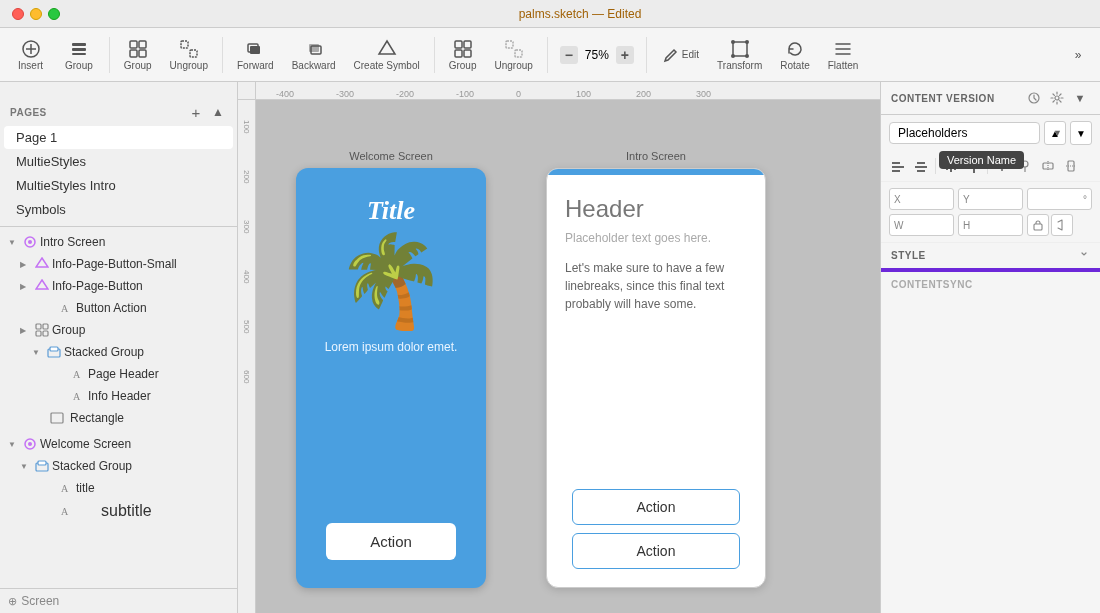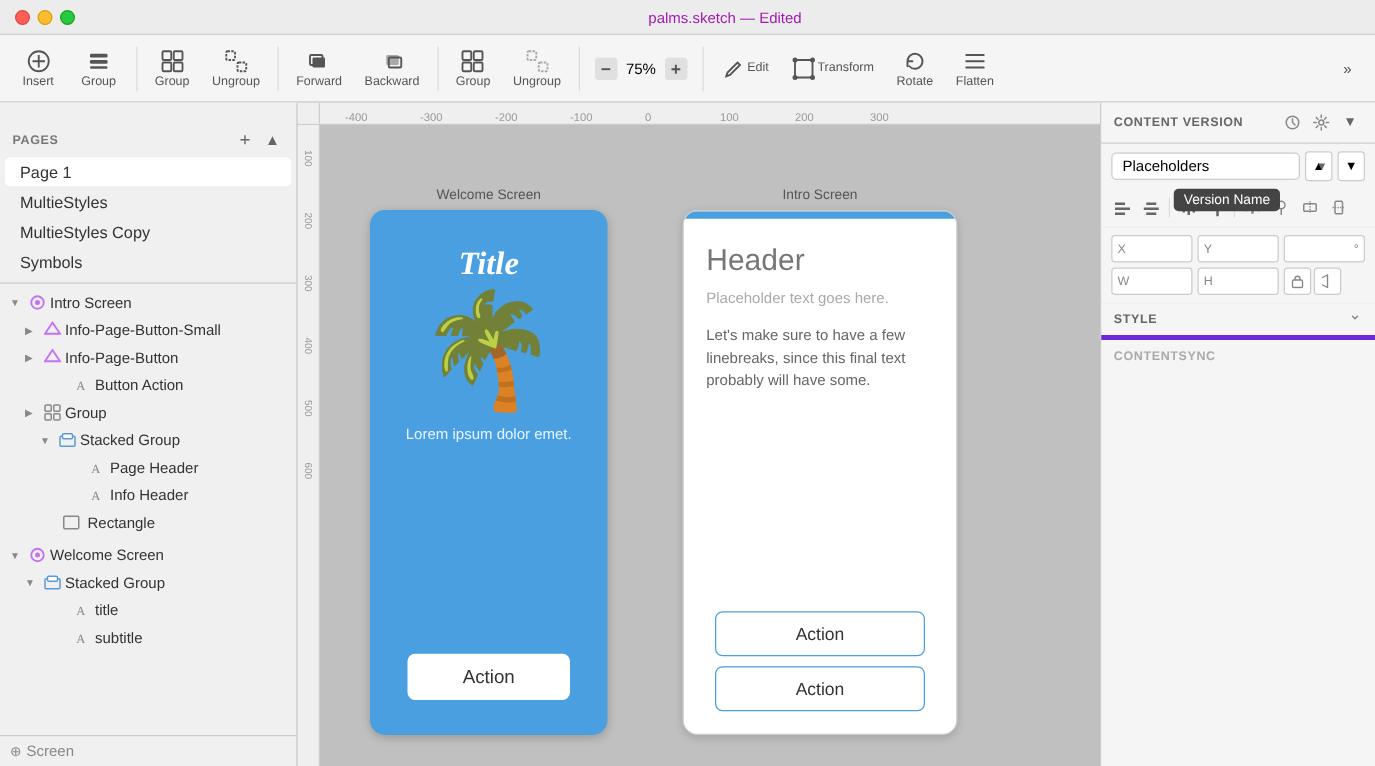--- a/index.html
+++ b/index.html
@@ -7,21 +7,21 @@
   </style>
 </head>
 <body>
 
 <div style="height:28px; background:#ececec; display:flex; align-items:center; padding:0 12px; border-bottom:1px solid #ccc; flex-shrink:0;">
   <div style="display:flex; gap:6px; margin-right:12px;">
     <div style="width:12px; height:12px; border-radius:50%; background:#ff5f57; border:1px solid #e0443e;"></div>
     <div style="width:12px; height:12px; border-radius:50%; background:#febc2e; border:1px solid #d4a000;"></div>
     <div style="width:12px; height:12px; border-radius:50%; background:#28c840; border:1px solid #14a31a;"></div>
   </div>
-  <div style="flex:1; text-align:center; font-size:12px; color:#a21caf;">palms.sketch — Edited</div>
+  <div style="flex:1; text-align:center; font-size:12px; color:#a16207;">palms.sketch — Edited</div>
 </div>
 
 <div style="height:54px; background:#f5f5f5; border-bottom:1px solid #ccc; display:flex; align-items:center; padding:0 8px; gap:2px; flex-shrink:0;">
   <div style="display:flex; flex-direction:column; align-items:center; padding:4px 10px; cursor:pointer; border-radius:5px; min-width:44px; gap:1px;">
     <svg width="20" height="20" viewBox="0 0 20 20" fill="none">
         <circle cx="10" cy="10" r="8" stroke="#555" stroke-width="1.5"></circle>
         <line x1="10" y1="5" x2="10" y2="15" stroke="#555" stroke-width="1.5"></line>
         <line x1="5" y1="10" x2="15" y2="10" stroke="#555" stroke-width="1.5"></line>
       </svg>
     <span style="font-size:10px; color:#555;">Insert</span>
@@ -58,20 +58,26 @@
         <rect x="3" y="5" width="10" height="8" rx="1" stroke="#555" stroke-width="1.5" fill="none"></rect>
       </svg>
     <span style="font-size:10px; color:#555;">Forward</span>
   </div>
   <div style="display:flex; flex-direction:column; align-items:center; padding:4px 8px; cursor:pointer; border-radius:5px; gap:1px;">
     <svg width="20" height="20" viewBox="0 0 20 20" fill="none">
         <rect x="5" y="5" width="10" height="8" rx="1" fill="#aaa"></rect>
         <rect x="7" y="7" width="10" height="8" rx="1" stroke="#555" stroke-width="1.5" fill="none"></rect>
       </svg>
     <span style="font-size:10px; color:#555;">Backward</span>
+  </div>
+  <div style="display:flex; flex-direction:column; align-items:center; padding:4px 8px; cursor:pointer; border-radius:5px; gap:1px;">
+    <svg width="20" height="20" viewBox="0 0 20 20" fill="none">
+        <polygon points="10,2 18,15 2,15" stroke="#555" stroke-width="1.5" fill="none"></polygon>
+      </svg>
+    <span style="font-size:10px; color:#555;">Create Symbol</span>
   </div>
   <div style="width:1px; height:36px; background:#ddd; margin:0 4px;"></div>
   <div style="display:flex; flex-direction:column; align-items:center; padding:4px 8px; cursor:pointer; border-radius:5px; gap:1px;">
     <svg width="20" height="20" viewBox="0 0 20 20" fill="none">
         <rect x="2" y="2" width="7" height="7" rx="1" stroke="#555" stroke-width="1.5"></rect>
         <rect x="11" y="2" width="7" height="7" rx="1" stroke="#555" stroke-width="1.5"></rect>
         <rect x="2" y="11" width="7" height="7" rx="1" stroke="#555" stroke-width="1.5"></rect>
         <rect x="11" y="11" width="7" height="7" rx="1" stroke="#555" stroke-width="1.5"></rect>
       </svg>
     <span style="font-size:10px; color:#555;">Group</span>
@@ -89,21 +95,21 @@
     <span style="font-size:12px; min-width:30px; text-align:center;">75%</span>
     <div style="width:18px; height:18px; background:#e0e0e0; border-radius:3px; display:flex; align-items:center; justify-content:center; cursor:pointer; font-size:14px; font-weight:bold; color:#555;">+</div>
   </div>
   <div style="width:1px; height:36px; background:#ddd; margin:0 4px;"></div>
   <div style="display:flex; flex-direction:row; align-items:center; padding:4px 8px; cursor:pointer; border-radius:5px; gap:1px;">
     <svg width="20" height="20" viewBox="0 0 20 20" fill="none">
         <path d="M4 16l3-1 8-8-2-2-8 8-1 3z" stroke="#555" stroke-width="1.5" fill="none"></path>
       </svg>
     <span style="font-size:10px; color:#555;">Edit</span>
   </div>
-  <div style="display:flex; flex-direction:row; align-items:center; padding:4px 8px; cursor:pointer; border-radius:5px; gap:1px;">
+  <div style="display:flex; flex-direction:column; align-items:center; padding:4px 8px; cursor:pointer; border-radius:5px; gap:1px;">
     <svg width="20" height="20" viewBox="0 0 20 20" fill="none">
         <rect x="3" y="3" width="14" height="14" rx="1" stroke="#555" stroke-width="1.5"></rect>
         <circle cx="3" cy="3" r="2" fill="#555"></circle>
         <circle cx="17" cy="3" r="2" fill="#555"></circle>
         <circle cx="3" cy="17" r="2" fill="#555"></circle>
         <circle cx="17" cy="17" r="2" fill="#555"></circle>
       </svg>
     <span style="font-size:10px; color:#555;">Transform</span>
   </div>
   <div style="display:flex; flex-direction:column; align-items:center; padding:4px 8px; cursor:pointer; border-radius:5px; gap:1px;">
@@ -135,21 +141,21 @@
           <div style="width:18px; height:18px; display:flex; align-items:center; justify-content:center; cursor:pointer; font-size:12px; color:#666; border-radius:3px;">▲</div>
         </div>
       </div>
       <div style="padding:4px 12px; cursor:pointer; font-size:13px; color:#333; border-radius:4px; margin:1px 4px; background:#fff;">
         <span>Page 1</span>
       </div>
       <div style="padding:4px 12px; cursor:pointer; font-size:13px; color:#333; border-radius:4px; margin:1px 4px;">
         <span>MultieStyles</span>
       </div>
       <div style="padding:4px 12px; cursor:pointer; font-size:13px; color:#333; border-radius:4px; margin:1px 4px;">
-        <span>MultieStyles Copy</span>
+        <span>MultieStyles Intro</span>
       </div>
       <div style="padding:4px 12px; cursor:pointer; font-size:13px; color:#333; border-radius:4px; margin:1px 4px;">
         <span>Symbols</span>
       </div>
     </div>
 
     <div style="flex:1; overflow-y:auto; padding:4px 0;">
 
       <div style="display:flex; align-items:center; padding:3px 6px; cursor:pointer; border-radius:3px; margin:0 2px; gap:2px;">
         <span style="width:12px; font-size:8px; color:#888;">▼</span>
@@ -278,21 +284,21 @@
         <span style="font-size:12px; color:#333;">title</span>
       </div>
 
       <div style="display:flex; align-items:center; padding:3px 6px; padding-left:42px; cursor:pointer; border-radius:3px; margin:0 2px; gap:2px;">
         <span style="width:12px;"></span>
         <span style="width:16px; height:16px; display:inline-flex; align-items:center; justify-content:center;">
           <svg width="12" height="12" viewBox="0 0 12 12" fill="none">
               <text x="1" y="10" font-size="10" fill="#888" font-family="serif">A</text>
             </svg>
         </span>
-        <span style="font-size:12px; color:#333;">subtitle</span>
+        <span style="font-size:16px; color:#333;margin-left:25px;">subtitle</span>
       </div>
 
     </div>
 
     <div style="display:flex; align-items:center; padding:5px 8px; border-top:1px solid #ccc; gap:4px;">
       <span style="font-size:11px; color:#888;">⊕</span>
       <span style="font-size:12px; color:#888;">Screen</span>
     </div>
   </div>
 

